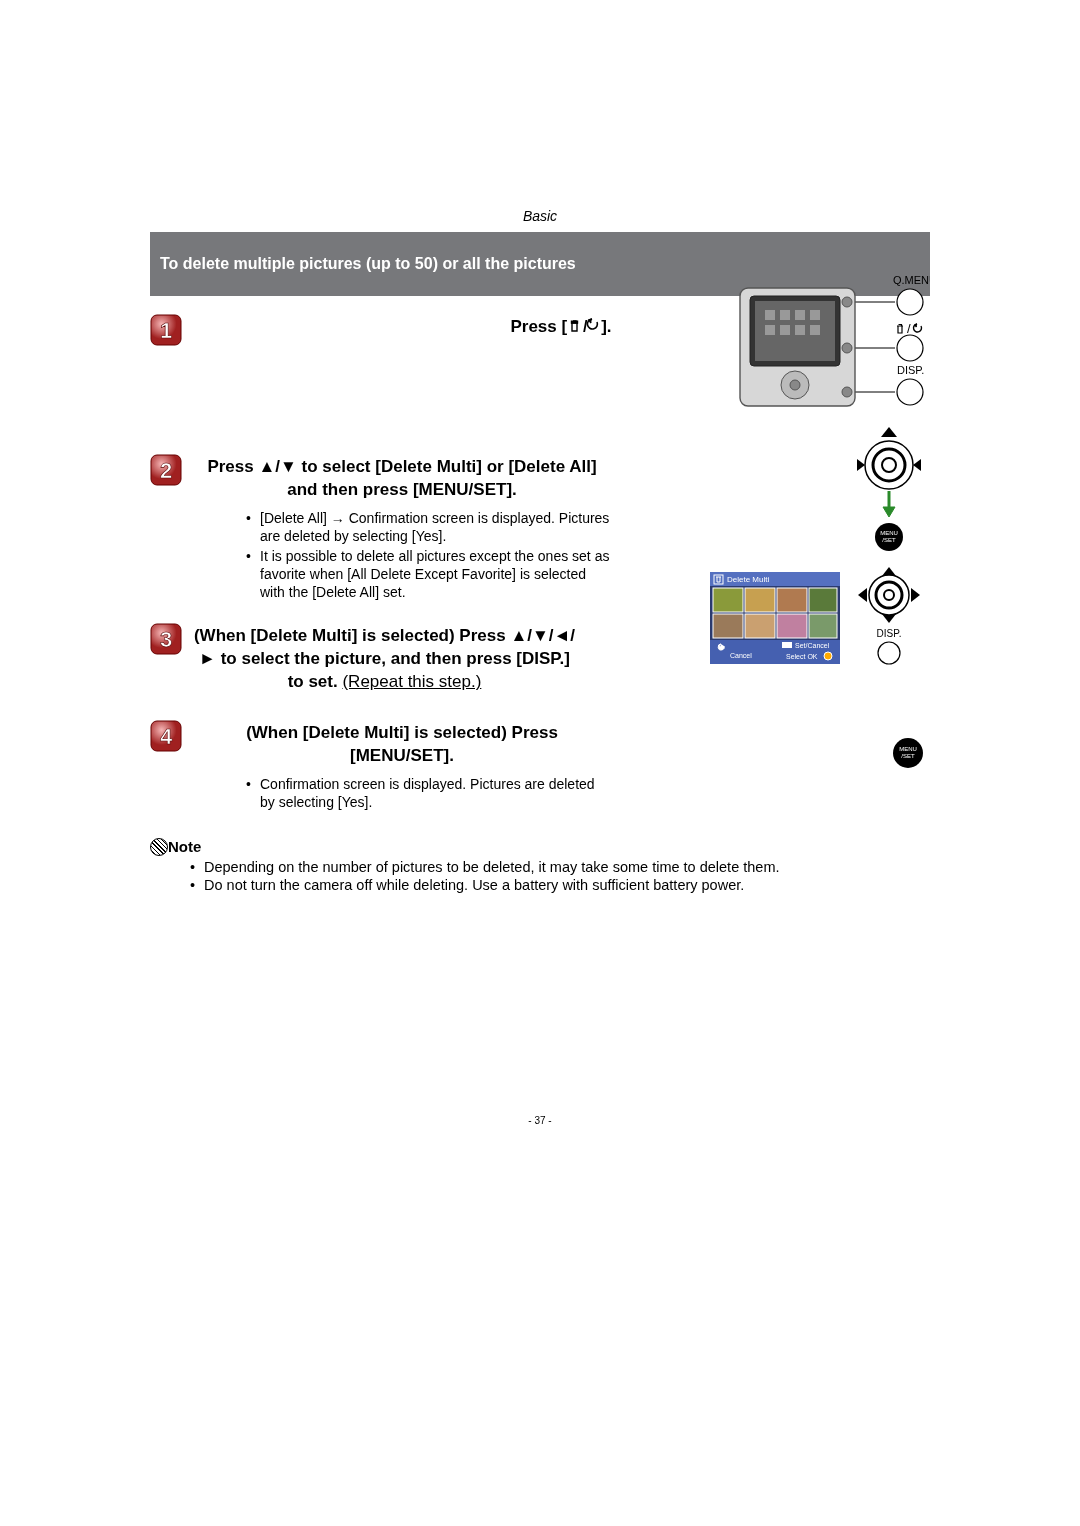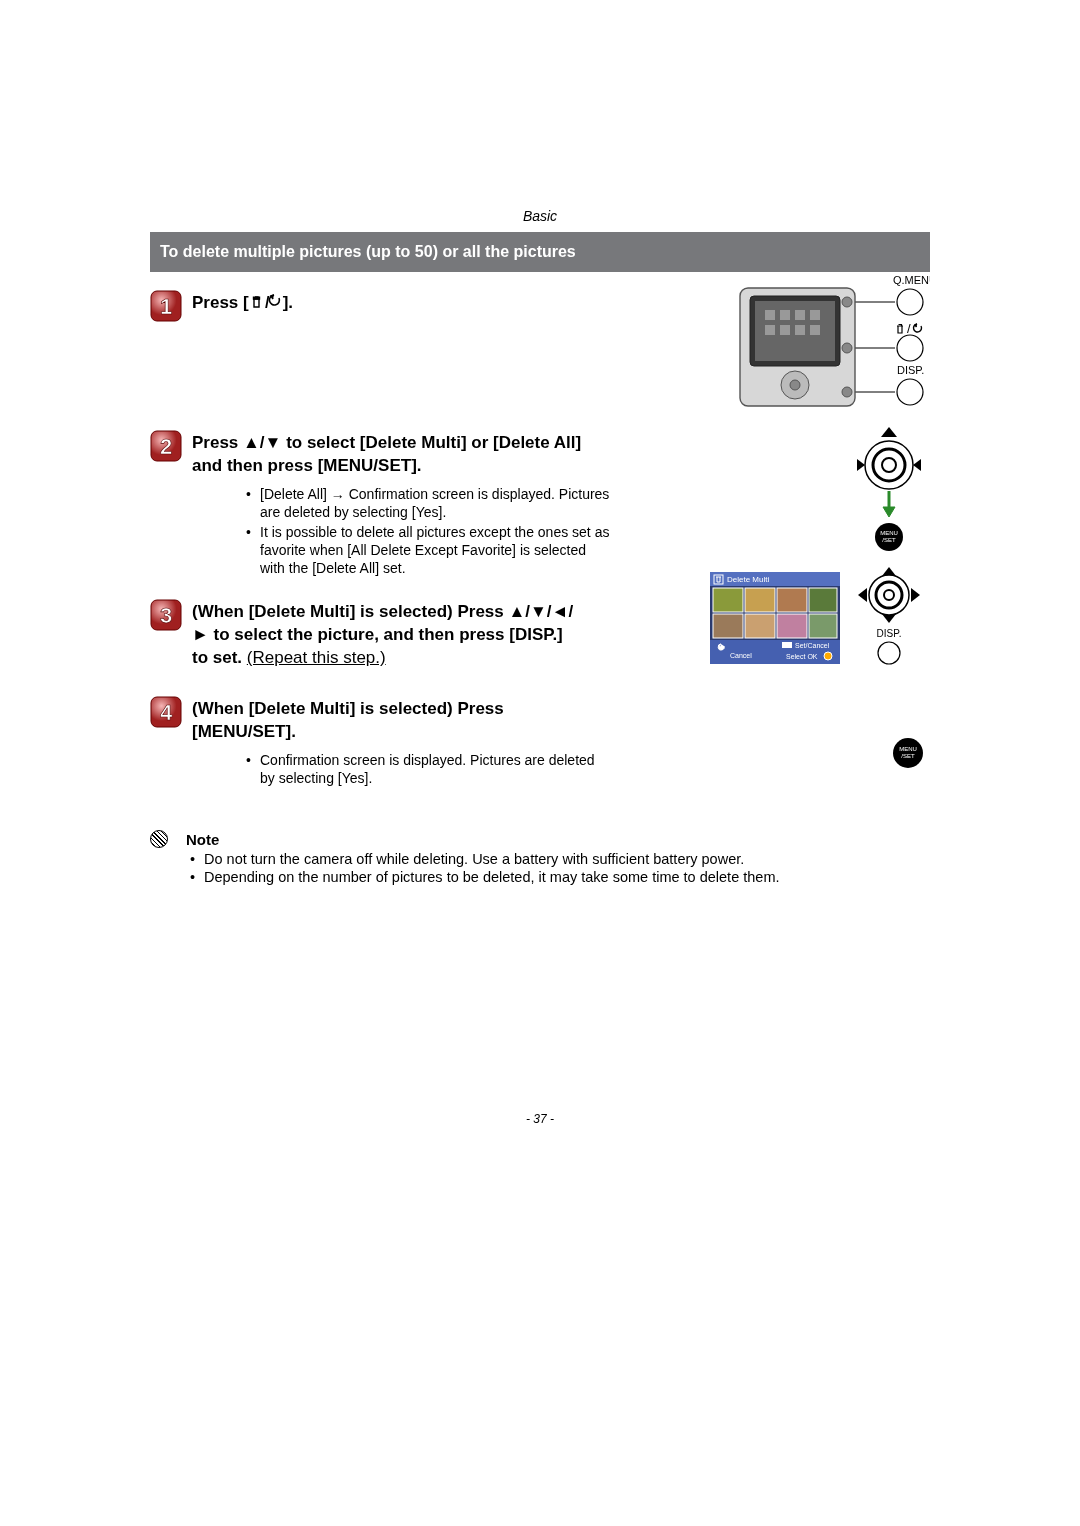--- a/index.html
+++ b/index.html
@@ -21,64 +21,65 @@
   .breadcrumb {
     text-align: center;
     font-style: italic;
     font-size: 14px;
     margin-bottom: 8px;
   }
   .section-bar {
     background: #77787b;
     color: #fff;
     font-weight: bold;
-    padding: 11px 10px;
+    padding: 23px 10px;
     font-size: 16px;
   }
   .step-row {
     display: flex;
     margin-top: 20px;
   }
   .step-num {
     width: 32px;
     height: 32px;
     flex: 0 0 32px;
     margin-right: 10px;
     margin-top: -2px;
   }
   .step-num svg { width: 32px; height: 32px; }
   .step-body { flex: 1; }
   .step-title {
     font-weight: bold;
     font-size: 17px;
     line-height: 1.35;
+    text-align: center;
   }
   .step-title .normal { font-weight: normal; text-decoration: underline; }
   .bullets { margin: 8px 0 0 28px; font-size: 14px; line-height: 1.28; }
   .bullets li { margin-bottom: 2px; list-style: none; position: relative; }
   .bullets li::before { content: "•"; position: absolute; left: -14px; }
   .right-illus {
     position: absolute;
     right: 150px;
   }
   .illus-camera { top: 270px; width: 195px; }
   .illus-dpad1 { top: 425px; width: 82px; }
   .illus-thumb { top: 572px; right: 240px; width: 130px; }
   .illus-dpad2 { top: 565px; right: 152px; width: 78px; }
   .illus-menu { top: 733px; right: 152px; width: 40px; }
-  .note-head { font-weight: bold; font-size: 15px; margin-top: 40px; display:flex; align-items:flex-end; gap:18px;}
+  .note-head { font-weight: bold; font-size: 15px; margin-top: 24px; display:flex; align-items:center; gap:0;}
   .note-icon {
     width: 16px; height: 16px; border:1.5px solid #000; border-radius:50%;
     display:inline-flex; align-items:center; justify-content:center;
     background: repeating-linear-gradient(45deg,#000 0 1px,#fff 1px 3px);
   }
   .note-list { margin: 2px 0 0 0; font-size: 14.5px; line-height:1.28; }
   .note-list li { list-style:none; position:relative; margin-left:14px; }
   .note-list li::before { content:"•"; position:absolute; left:-14px; }
-  .pagenum { text-align:center; font-style:italic; font-size:12px; position:absolute; bottom:400px; left:0; right:0;}
+  .pagenum { text-align:center; font-size:10px; position:absolute; bottom:400px; left:0; right:0;}
   .icon-inline { display:inline-block; vertical-align:-2px; }
   .cam-body { fill:#d7d7d7; stroke:#555; stroke-width:1.4; }
   .cam-dark { fill:#888; stroke:#555; }
   .q-label { font:11px Arial; }
   .circ-btn { fill:#fff; stroke:#000; stroke-width:1.2; }
   .menu-set-btn { fill:#000; }
   .menu-set-txt { font:6px Arial; fill:#fff; }
   .arrow-green { stroke:#2a8a2a; fill:#2a8a2a; }
   .thumbrow rect { stroke:#fff; stroke-width:1; }
 </style>
@@ -162,22 +163,22 @@
         <li>Confirmation screen is displayed. Pictures are deleted by selecting [Yes].</li>
       </ul>
     </div>
   </div>
 
   <div class="note-head">
     <span class="note-icon"></span>
     <span>Note</span>
   </div>
   <ul class="note-list">
+    <li>Depending on the number of pictures to be deleted, it may take some time to delete them.</li>
     <li>Do not turn the camera off while deleting. Use a battery with sufficient battery power.</li>
-    <li>Depending on the number of pictures to be deleted, it may take some time to delete them.</li>
   </ul>
 
   <div class="right-illus illus-camera">
     <svg width="195" height="145" viewBox="0 0 195 145">
       <text x="158" y="14" class="q-label">Q.MENU</text>
       <circle cx="175" cy="32" r="13" class="circ-btn"></circle>
       <line x1="160" y1="32" x2="120" y2="32" stroke="#000"></line>
 
       <g transform="translate(160,52)">
         <g stroke="#000" stroke-width="1.2" fill="none">

